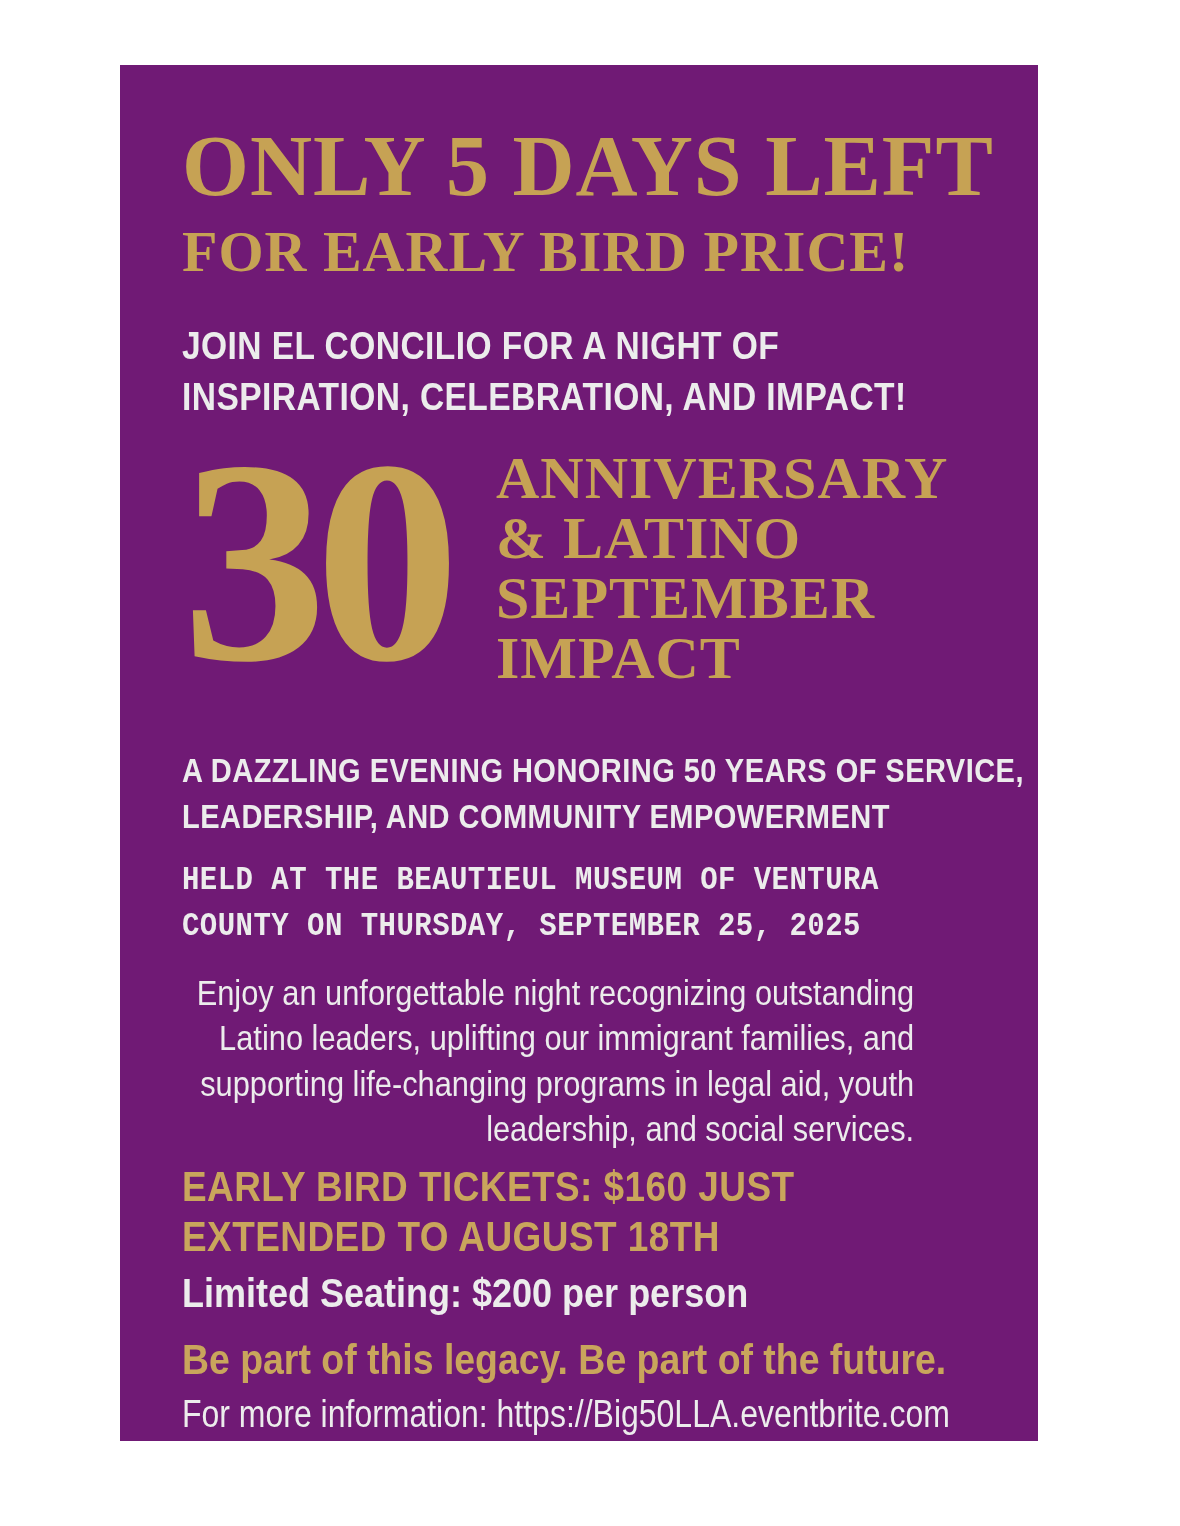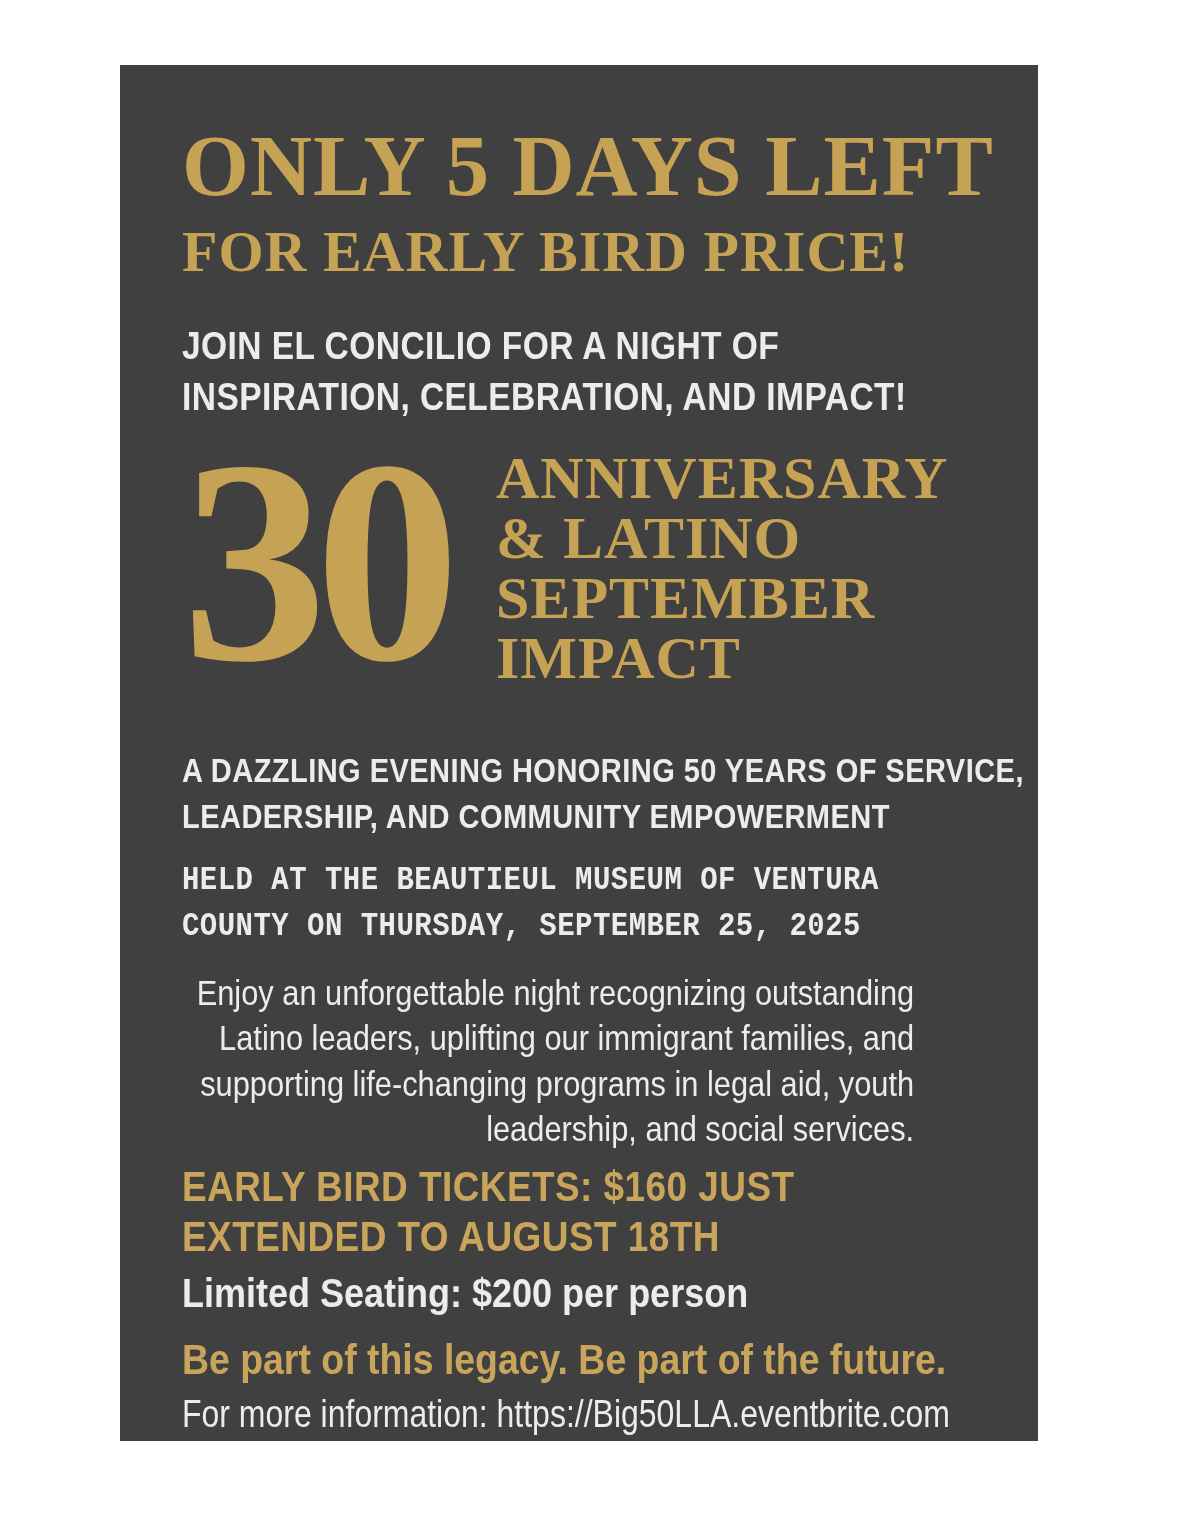--- a/index.html
+++ b/index.html
@@ -7,21 +7,21 @@
     width:1180px; height:1526px;
     background:#ffffff;
     position:relative;
     font-family:"Liberation Sans", sans-serif;
     overflow:hidden;
   }
   .panel {
     position:absolute;
     left:120px; top:65px;
     width:918px; height:1376px;
-    background:#404040;
+    background:#701a75;
     box-sizing:border-box;
     padding:58px 24px 0 62px;
     overflow:hidden;
   }
   .serif { font-family:"Liberation Serif", serif; }
   .gold   { color:#c6a254; }
   .goldlt { color:#c9a55c; }
   .white  { color:#ececec; }
 
   .h1a {

